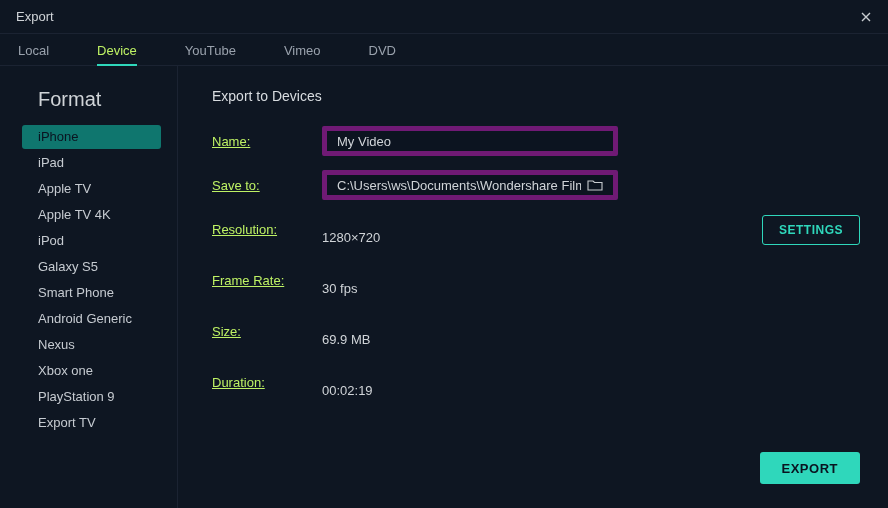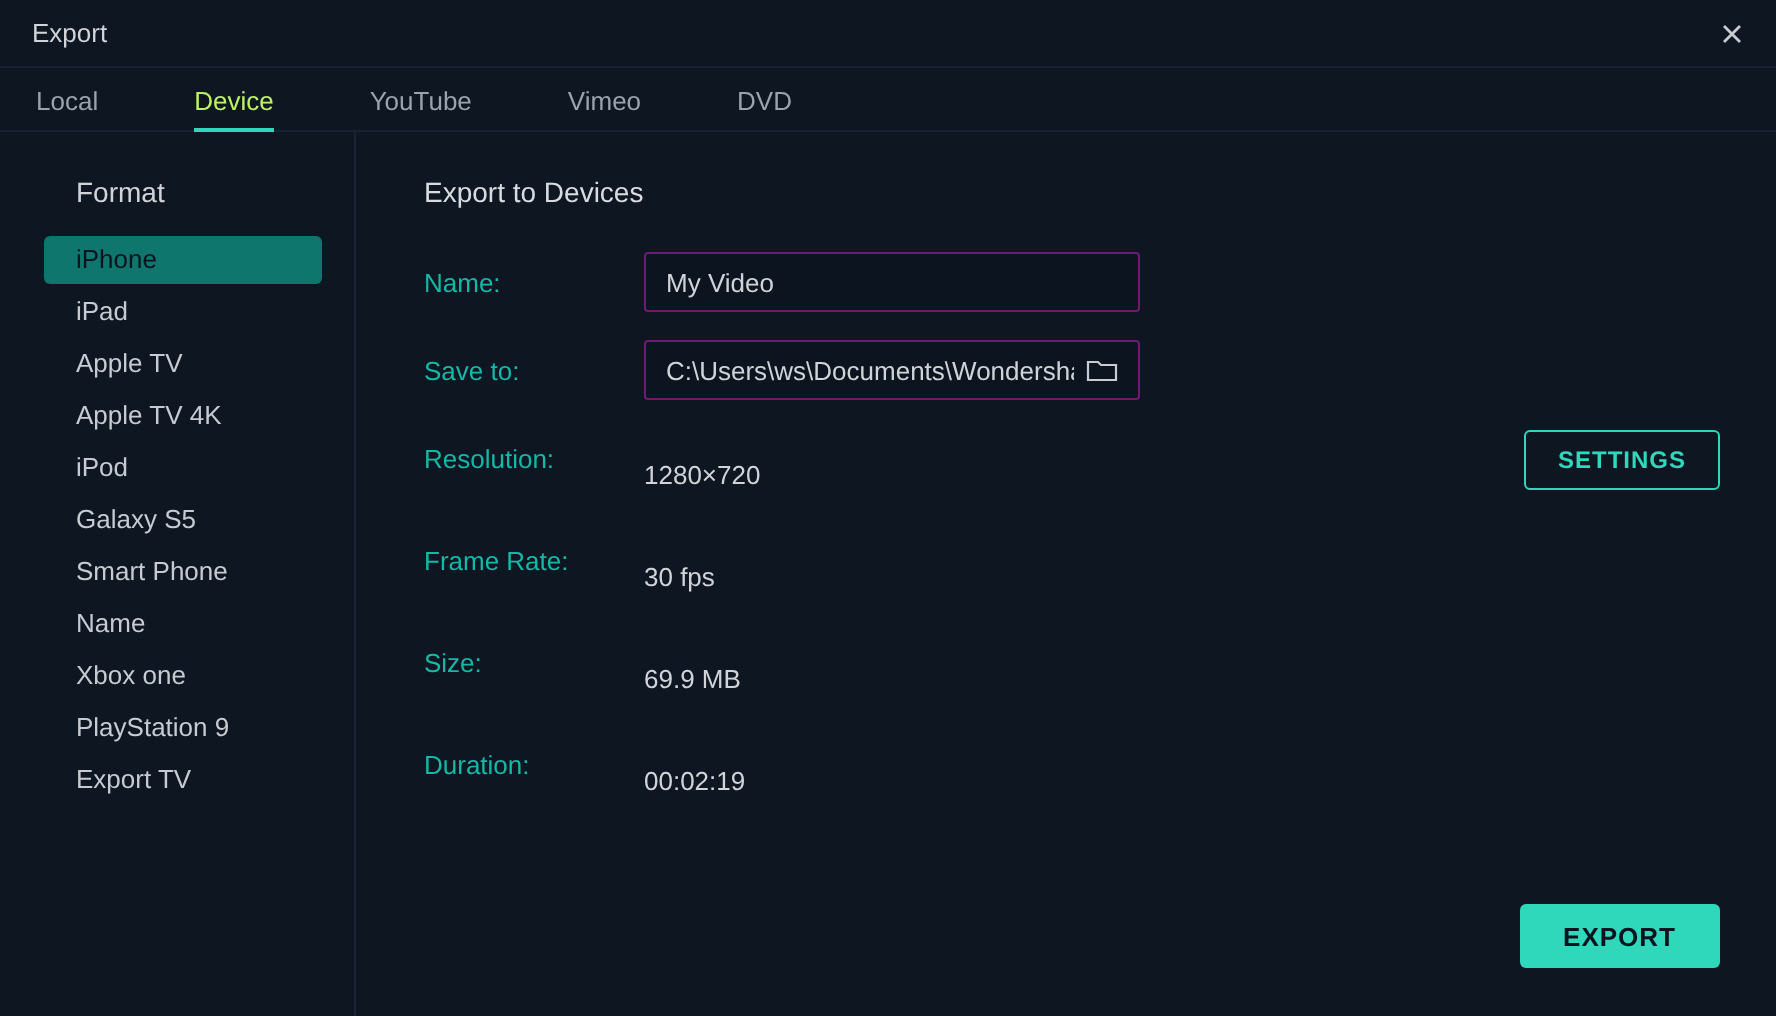--- a/index.html
+++ b/index.html
@@ -56,21 +56,21 @@
     height: calc(508px - 34px - 32px);
   }
   .sidebar {
     width: 178px;
     border-right: 1px solid #1b2332;
     padding: 22px 16px 0 22px;
     overflow: hidden;
   }
   .sidebar-title {
     color: #d0d4d8;
-    font-size: 14px;
+    font-size: 20px;
     margin-bottom: 14px;
     padding-left: 16px;
   }
   .format-item {
     padding: 5px 10px 5px 16px;
     margin-bottom: 2px;
     border-radius: 3px;
     color: #c6cbd1;
     cursor: pointer;
     font-size: 13px;
@@ -92,33 +92,34 @@
   }
   .row {
     display: flex;
     align-items: center;
     margin-bottom: 20px;
     min-height: 30px;
   }
   .row.big { margin-bottom: 14px; }
   .row-label {
     width: 110px;
-    color: #14b8a6;
-    font-size: 13px;
+    color: #bef264;
+    font-size: 13px;
+    text-decoration: underline;
   }
   .row-value {
     color: #d0d4d8;
     font-size: 13px;
     margin-top: 16px;
   }
   .input {
-    width: 248px;
+    width: 296px;
     height: 30px;
     background: #0c1420;
-    border: 1px solid #701a75;
+    border: 5px solid #701a75;
     border-radius: 2px;
     color: #d0d4d8;
     padding: 0 10px;
     font-size: 13px;
     display: flex;
     align-items: center;
   }
   .input .text {
     flex: 1;
     white-space: nowrap;
@@ -183,21 +184,22 @@
 
   <div class="sidebar">
     <div class="sidebar-title">Format</div>
     <div class="format-item selected">iPhone</div>
     <div class="format-item">iPad</div>
     <div class="format-item">Apple TV</div>
     <div class="format-item">Apple TV 4K</div>
     <div class="format-item">iPod</div>
     <div class="format-item">Galaxy S5</div>
     <div class="format-item">Smart Phone</div>
-    <div class="format-item">Name</div>
+    <div class="format-item">Android Generic</div>
+    <div class="format-item">Nexus</div>
     <div class="format-item">Xbox one</div>
     <div class="format-item">PlayStation 9</div>
     <div class="format-item">Export TV</div>
   </div>
 
   <div class="main">
     <div class="main-title">Export to Devices</div>
 
     <div class="row big">
       <div class="row-label">Name:</div>

